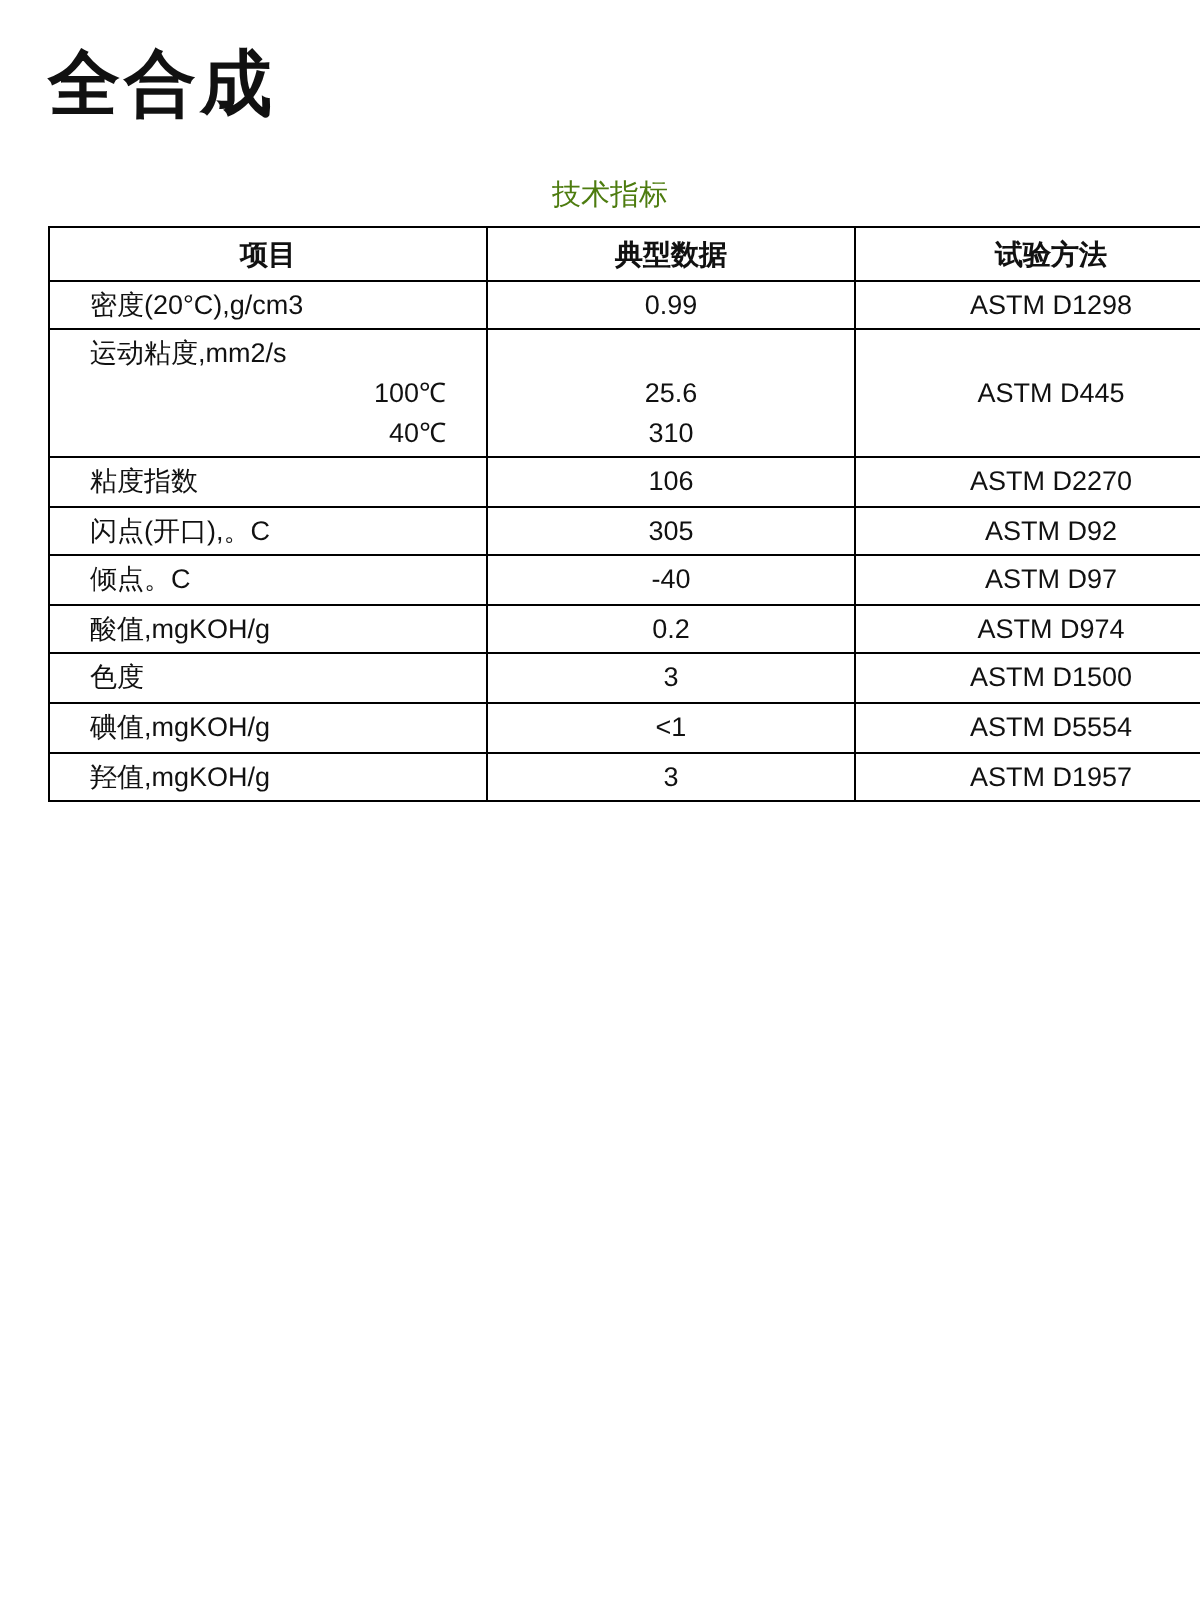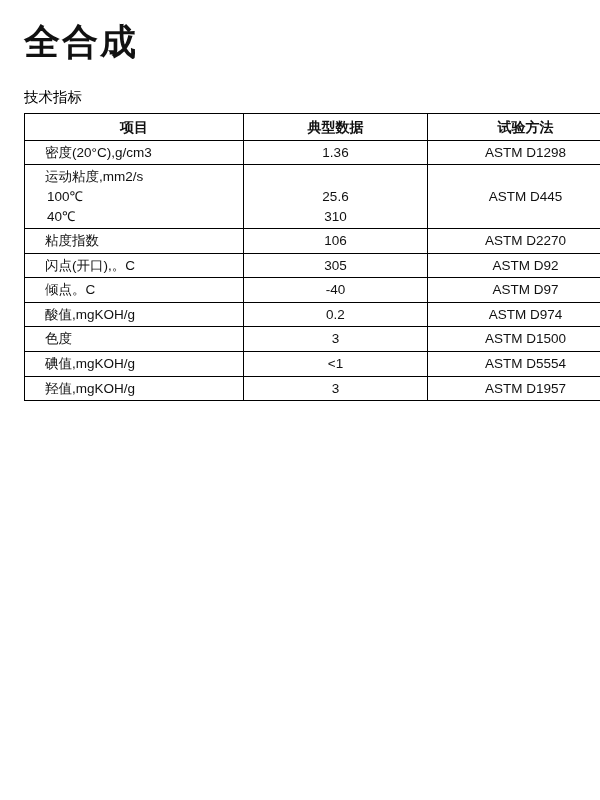--- a/index.html
+++ b/index.html
@@ -49,23 +49,24 @@
     line-height: 1.95;
     margin: 10px 10px 0 10px;
     text-align: justify;
     letter-spacing: 0.2px;
   }
   .para-2 {
     margin-top: 14px;
   }
   .tech-heading {
     font-size: 14.5px;
-    color: #000000;
+    color: #4d7c0f;
     font-weight: normal;
     margin: 26px 0 6px 10px;
+    text-align: center;
   }
   table.spec {
     border-collapse: collapse;
     width: 572px;
     margin: 0 0 0 10px;
     table-layout: fixed;
   }
   table.spec td, table.spec th {
     border: 1px solid #000000;
     font-size: 13.5px;
@@ -85,20 +86,21 @@
   .col-method { width: 187px; }
   .c { text-align: center; }
   .l { text-align: left; }
   .multi-line-cell {
     line-height: 1.45;
     padding-top: 2px;
     padding-bottom: 2px;
   }
   .sub-row-label {
     padding-left: 2px;
+    text-align: right;
   }
 </style>
 </head>
 <body>
 
 <div class="page">
 
   <h1 class="title-main">全合成</h1>
 
 
@@ -110,21 +112,21 @@
     <thead>
       <tr>
         <th class="col-item c">项目</th>
         <th class="col-val c">典型数据</th>
         <th class="col-method c">试验方法</th>
       </tr>
     </thead>
     <tbody>
       <tr>
         <td class="l">密度(20°C),g/cm3</td>
-        <td class="c">1.36</td>
+        <td class="c">0.99</td>
         <td class="c">ASTM D1298</td>
       </tr>
 
       <tr>
         <td class="l multi-line-cell">
           <div>运动粘度,mm2/s</div>
           <div class="sub-row-label">100℃</div>
           <div class="sub-row-label">40℃</div>
         </td>
         <td class="c multi-line-cell">

